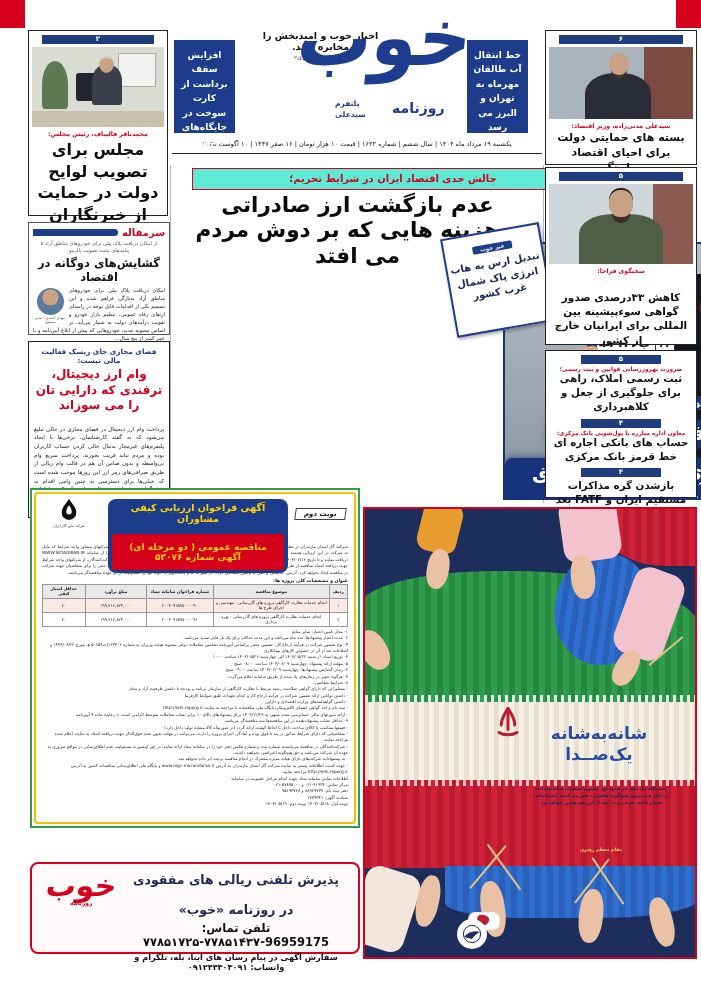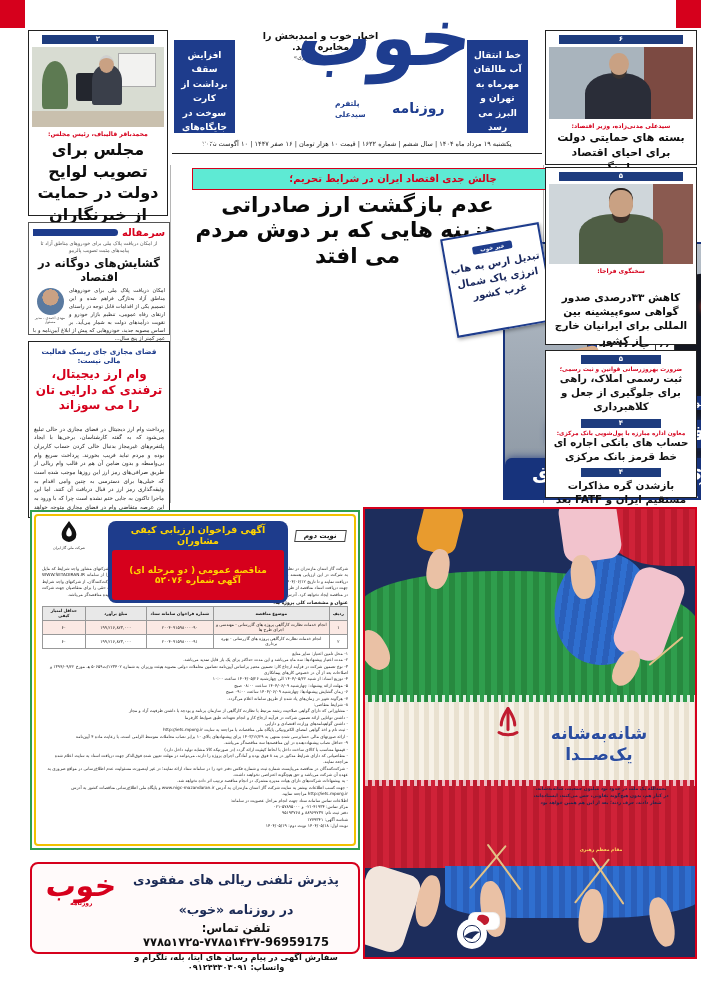--- a/index.html
+++ b/index.html
@@ -59,22 +59,22 @@
   
   .r-kick{color:#d6001c;font-size:5.8px;font-weight:bold;text-align:center;margin-top:2px;}
   .r-h{font-size:10.3px;font-weight:bold;text-align:center;line-height:1.35;}
   
   .ad{border:2px solid #2e9e4f;background:#fff;box-sizing:border-box;}
   .ad-inner{position:absolute;inset:2px;border:2px solid #f2c100;border-radius:4px;padding:4px 6px;
             box-sizing:border-box;overflow:hidden;}
   .ad-title{position:absolute;left:72px;right:66px;top:5px;background:#1e3c8c;border-radius:8px;
             padding:3px 4px;text-align:center;}
   .ad-title .l1{color:#ffd400;font-weight:bold;font-size:9.5px;}
-  .ad-title .l2{display:inline-block;margin-top:4px;background:#d6001c;color:#ffd400;font-weight:bold;
-                font-size:9px;padding:15px 6px;border-radius:3px;}
+  .ad-title .l2{display:inline-block;margin-top:10px;background:#d6001c;color:#ffd400;font-weight:bold;
+                font-size:9px;padding:8px 6px;border-radius:3px;}
   .ad-logo{position:absolute;left:10px;top:4px;width:46px;text-align:center;}
   .ad-logo .cap{font-size:3.6px;color:#222;line-height:1.3;}
   .nobat{position:absolute;right:8px;top:14px;border:1px solid #444;padding:1px 8px;font-size:7px;
          font-weight:bold;transform:skewX(-8deg);background:#fff;}
   .ad-body{font-size:4.25px;line-height:1.5;text-align:justify;color:#222;}
   .ad-label{font-size:4.6px;font-weight:bold;margin:2px 0 1px;}
   table.tender{width:100%;border-collapse:collapse;font-size:4.2px;text-align:center;}
   table.tender th,table.tender td{border:.6px solid #999;padding:1.5px 2px;}
   table.tender th{background:#e8e8e8;font-weight:bold;}
   table.tender tr.alt td{background:#fbe9e4;}
@@ -239,21 +239,21 @@
       <div class="r-h">حساب های بانکی اجاره ای خط قرمز بانک مرکزی</div>
     </div>
     <div style="margin-top:5px;">
       <div class="ptab" style="margin:0 30px 2px;">
           <span>۴</span>
         </div>
       <div class="r-h">بازشدن گره مذاکرات مستقیم ایران و FATF بعد از ۶ سال</div>
     </div>
   </div>
 
-  <div class="abs ad" style="left:30px;top:510px;width:330px;height:340px;">
+  <div class="abs ad" style="left:30px;top:488px;width:330px;height:340px;">
     <div class="ad-inner">
       <div class="ad-logo">
         <svg width="22" height="22" viewBox="0 0 24 24">
           <path d="M12 1 C7 8 4 11 4 16 a8 8 0 0 0 16 0 C20 11 17 8 12 1 Z" fill="#111"></path>
           <path d="M12 8 C10 11 9 12.5 9 15 a3 3 0 0 0 6 0 C15 12.5 14 11 12 8 Z" fill="#fff"></path>
         </svg>
         <div class="cap">شرکت ملی گاز ایران</div>
       </div>
       <div class="ad-title">
         <div class="l1">آگهی فراخوان ارزیابی کیفی مشاوران</div>

